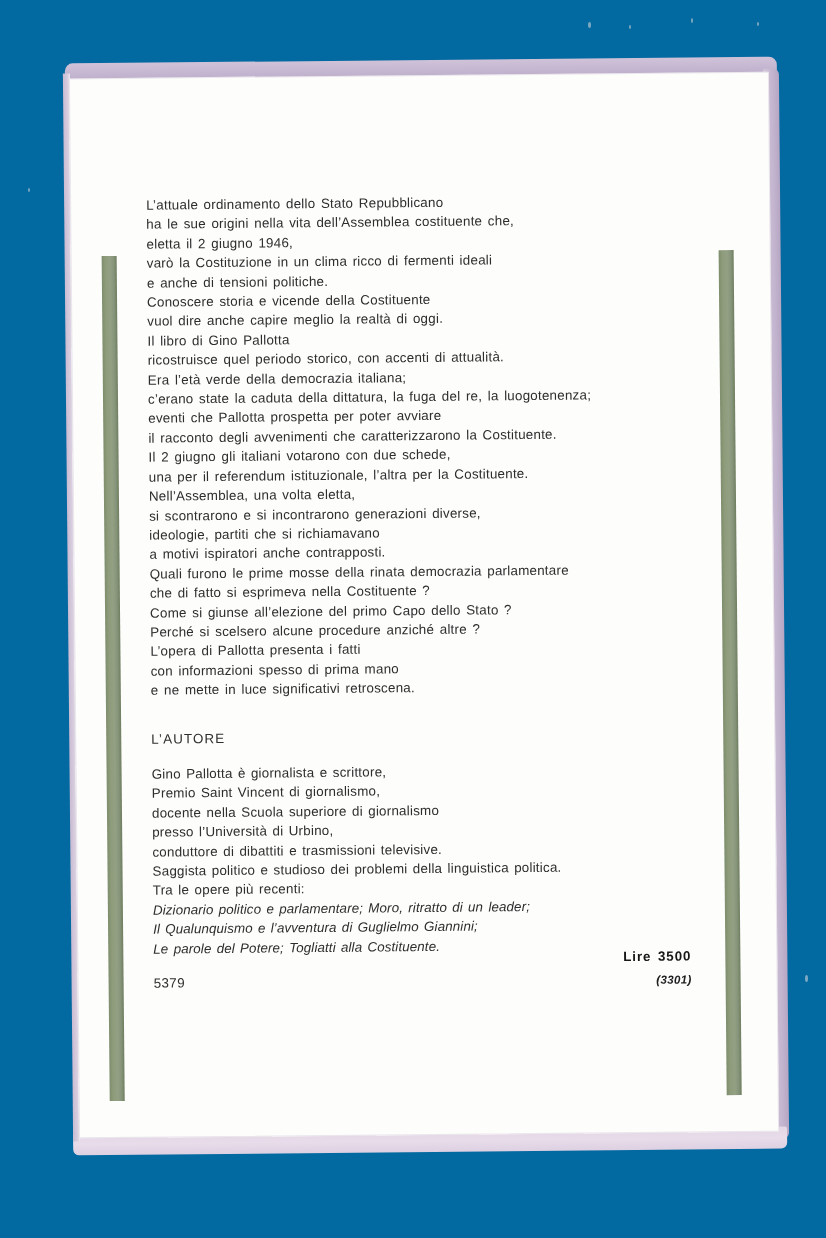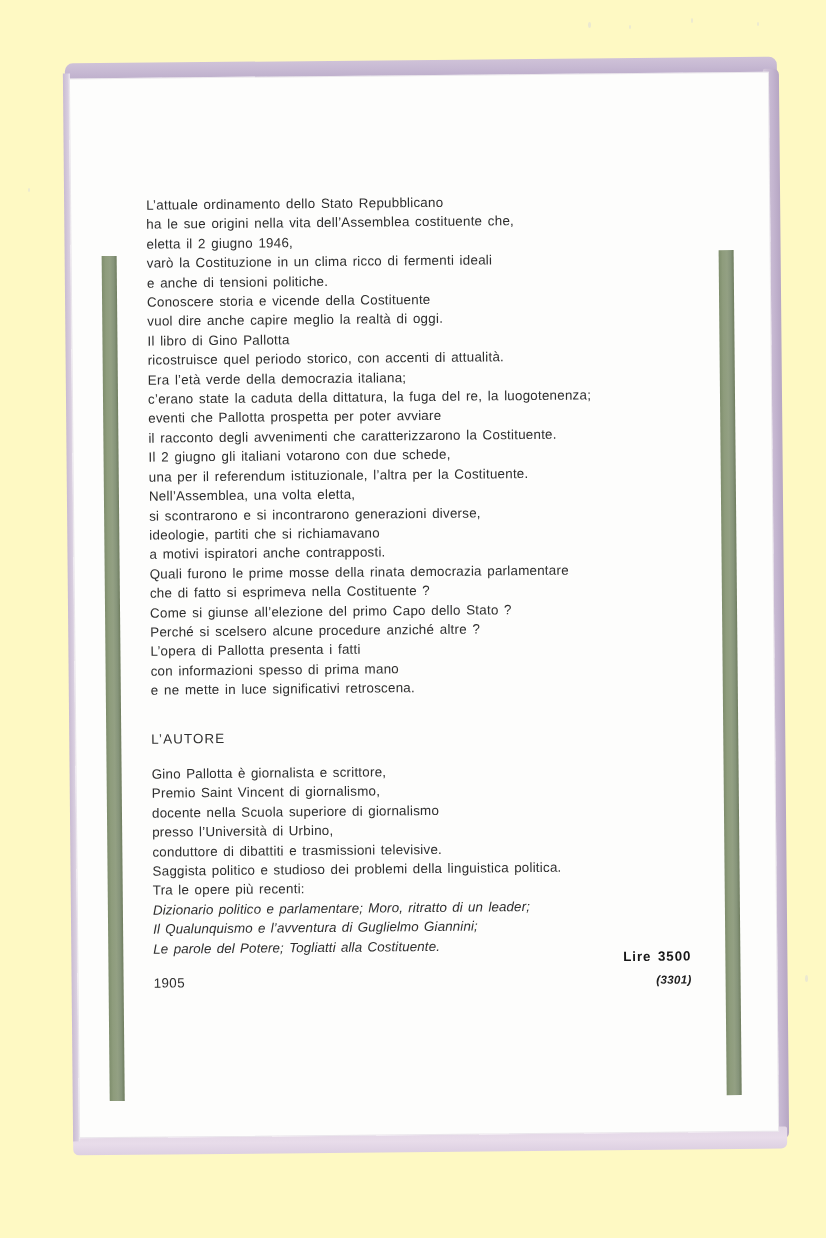--- a/index.html
+++ b/index.html
@@ -4,21 +4,21 @@
 <style>
   html, body {
     margin: 0;
     padding: 0;
     background: #ffffff;
   }
   #scan {
     position: relative;
     width: 826px;
     height: 1238px;
-    background: #fef9c3;
+    background: #0369a1;
     overflow: hidden;
     font-family: "Liberation Sans", sans-serif;
   }
 
   
   .speck {
     position: absolute;
     background: #dcdcdc;
     border-radius: 50%;
     opacity: .55;
@@ -217,21 +217,21 @@
             <div class="author-line">conduttore di dibattiti e trasmissioni televisive.</div>
             <div class="author-line">Saggista politico e studioso dei problemi della linguistica politica.</div>
             <div class="author-line">Tra le opere più recenti:</div>
             <div class="author-line ital">Dizionario politico e parlamentare; Moro, ritratto di un leader;</div>
             <div class="author-line ital">Il Qualunquismo e l’avventura di Guglielmo Giannini;</div>
             <div class="author-line ital">Le parole del Potere; Togliatti alla Costituente.</div>
           </div>
       </div>
 
       <div id="footer">
-        <div id="catalog-number">1905</div>
+        <div id="catalog-number">5379</div>
         <div id="price-block">
           <div id="price-label">Lire 3500</div>
           <div id="price-code">(3301)</div>
         </div>
       </div>
 
     </div>
   </div>
 </div>
 

